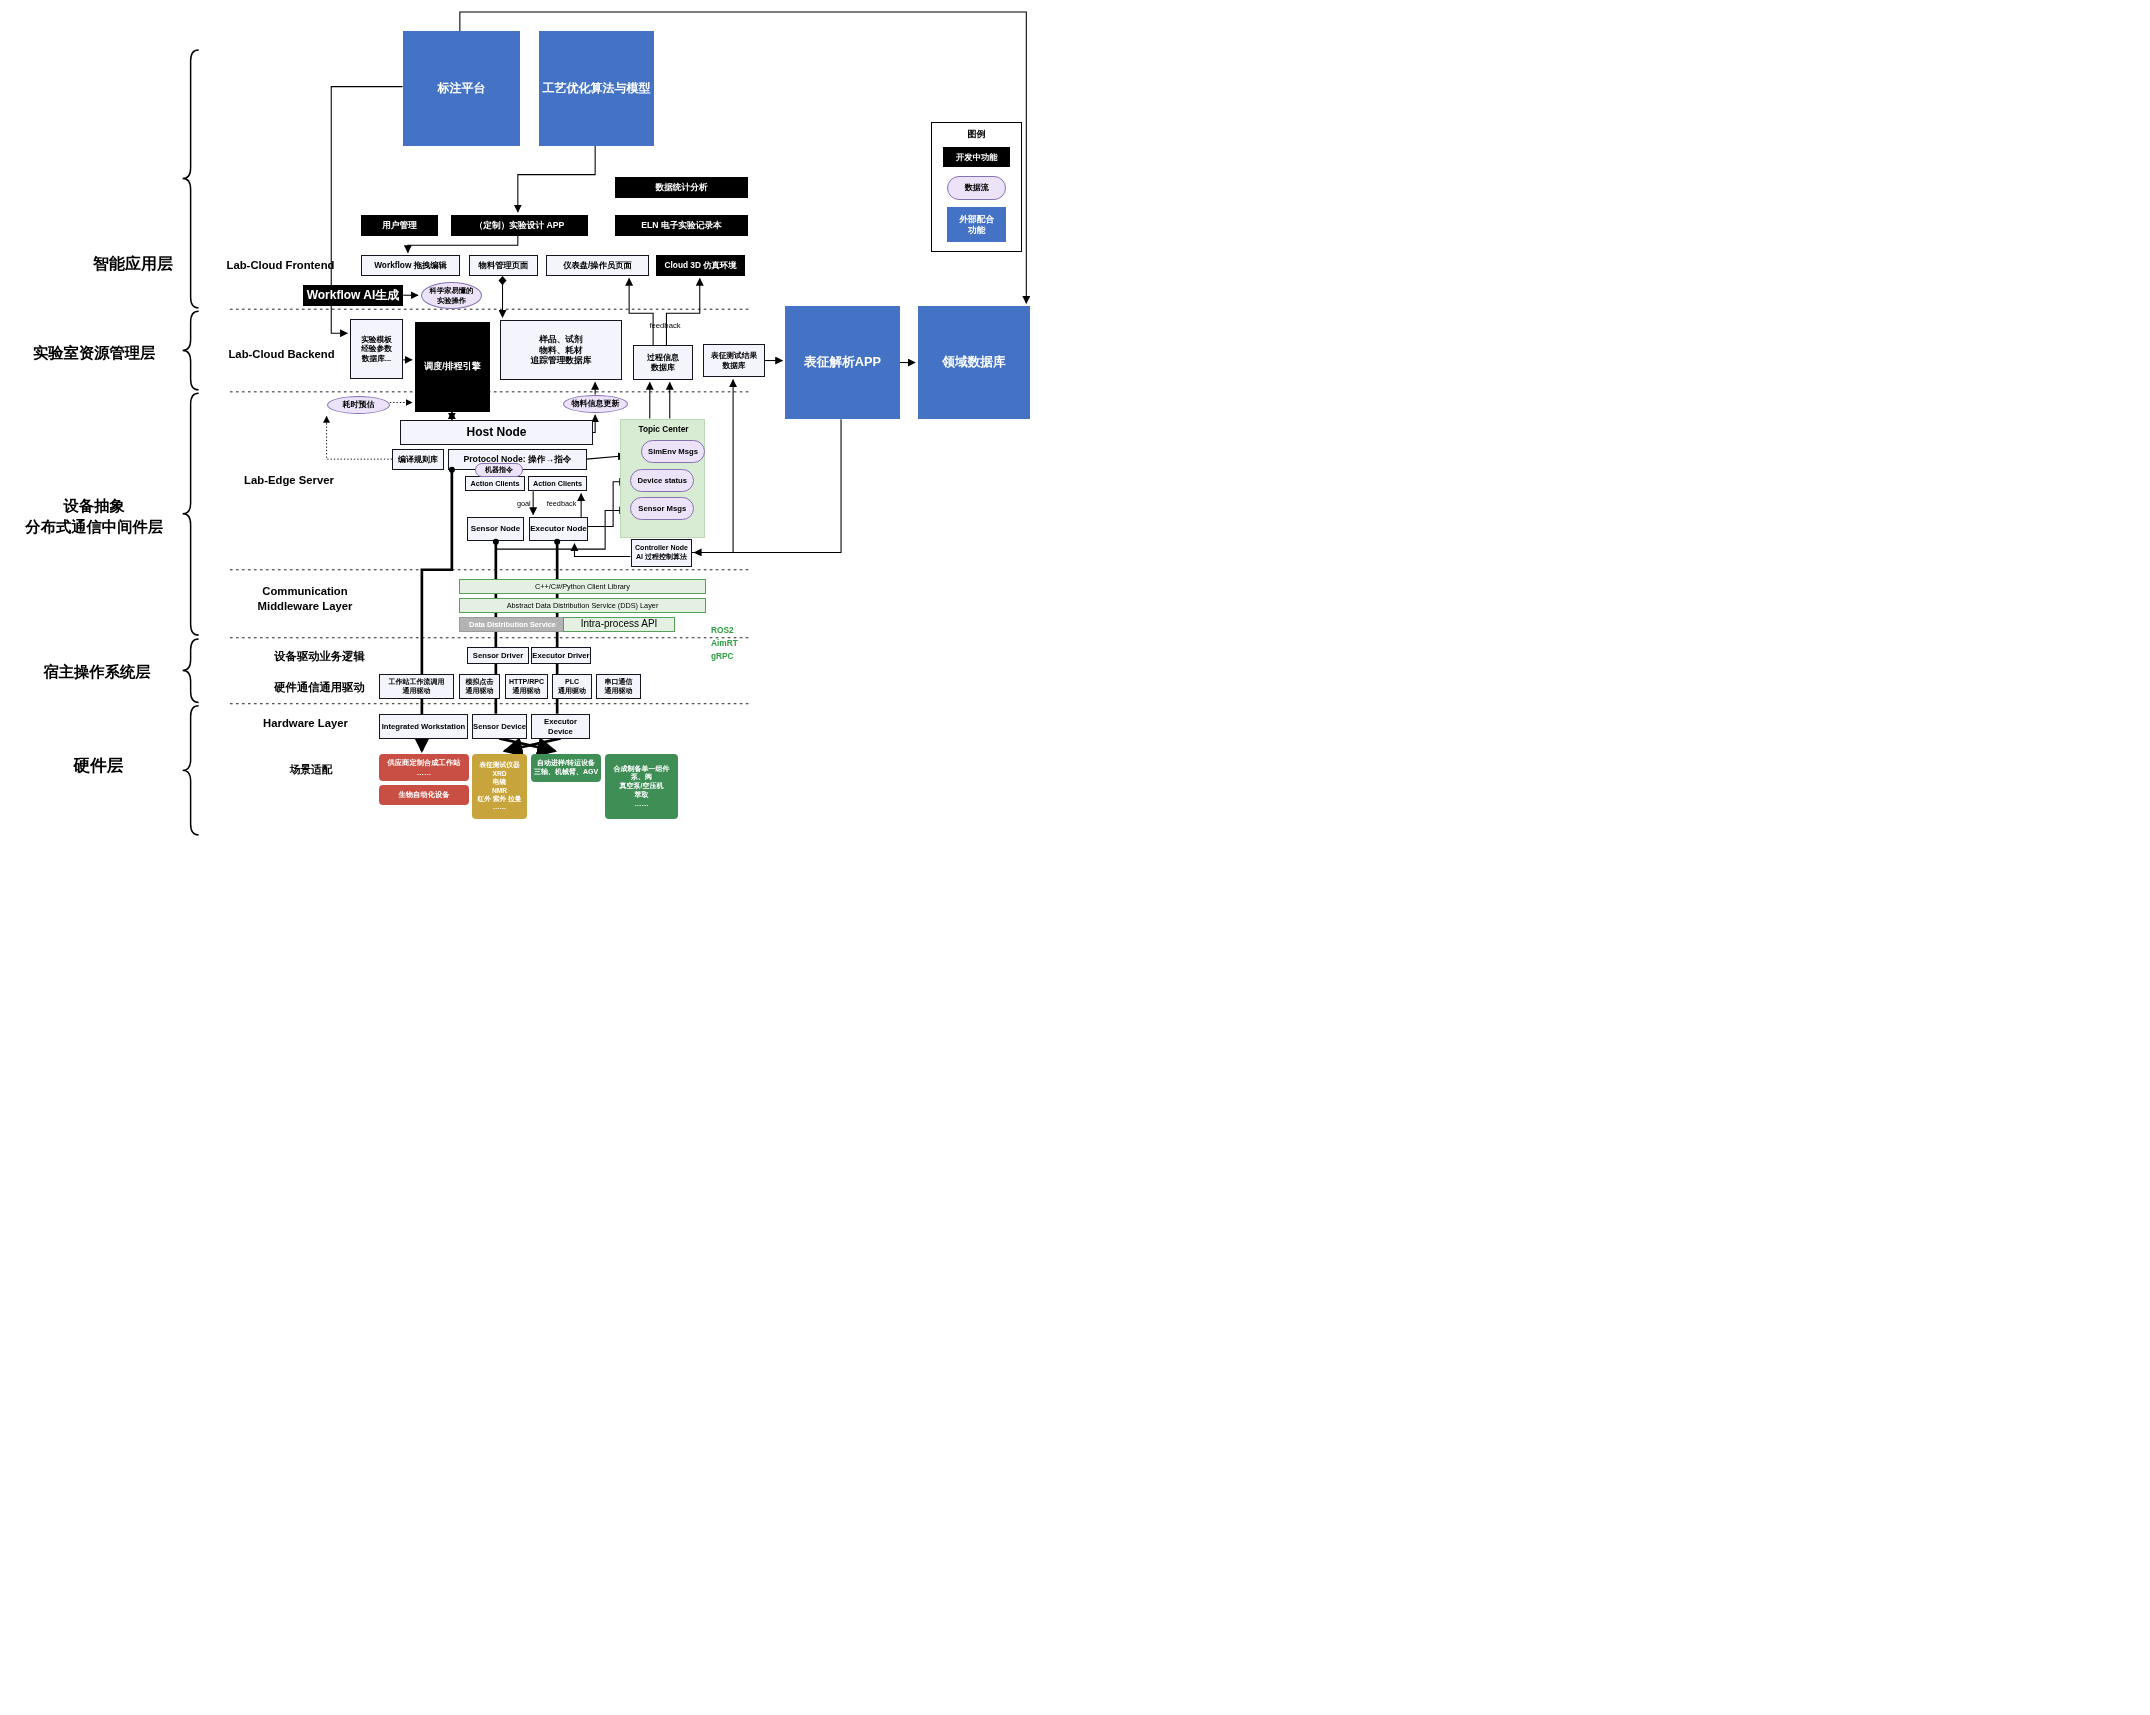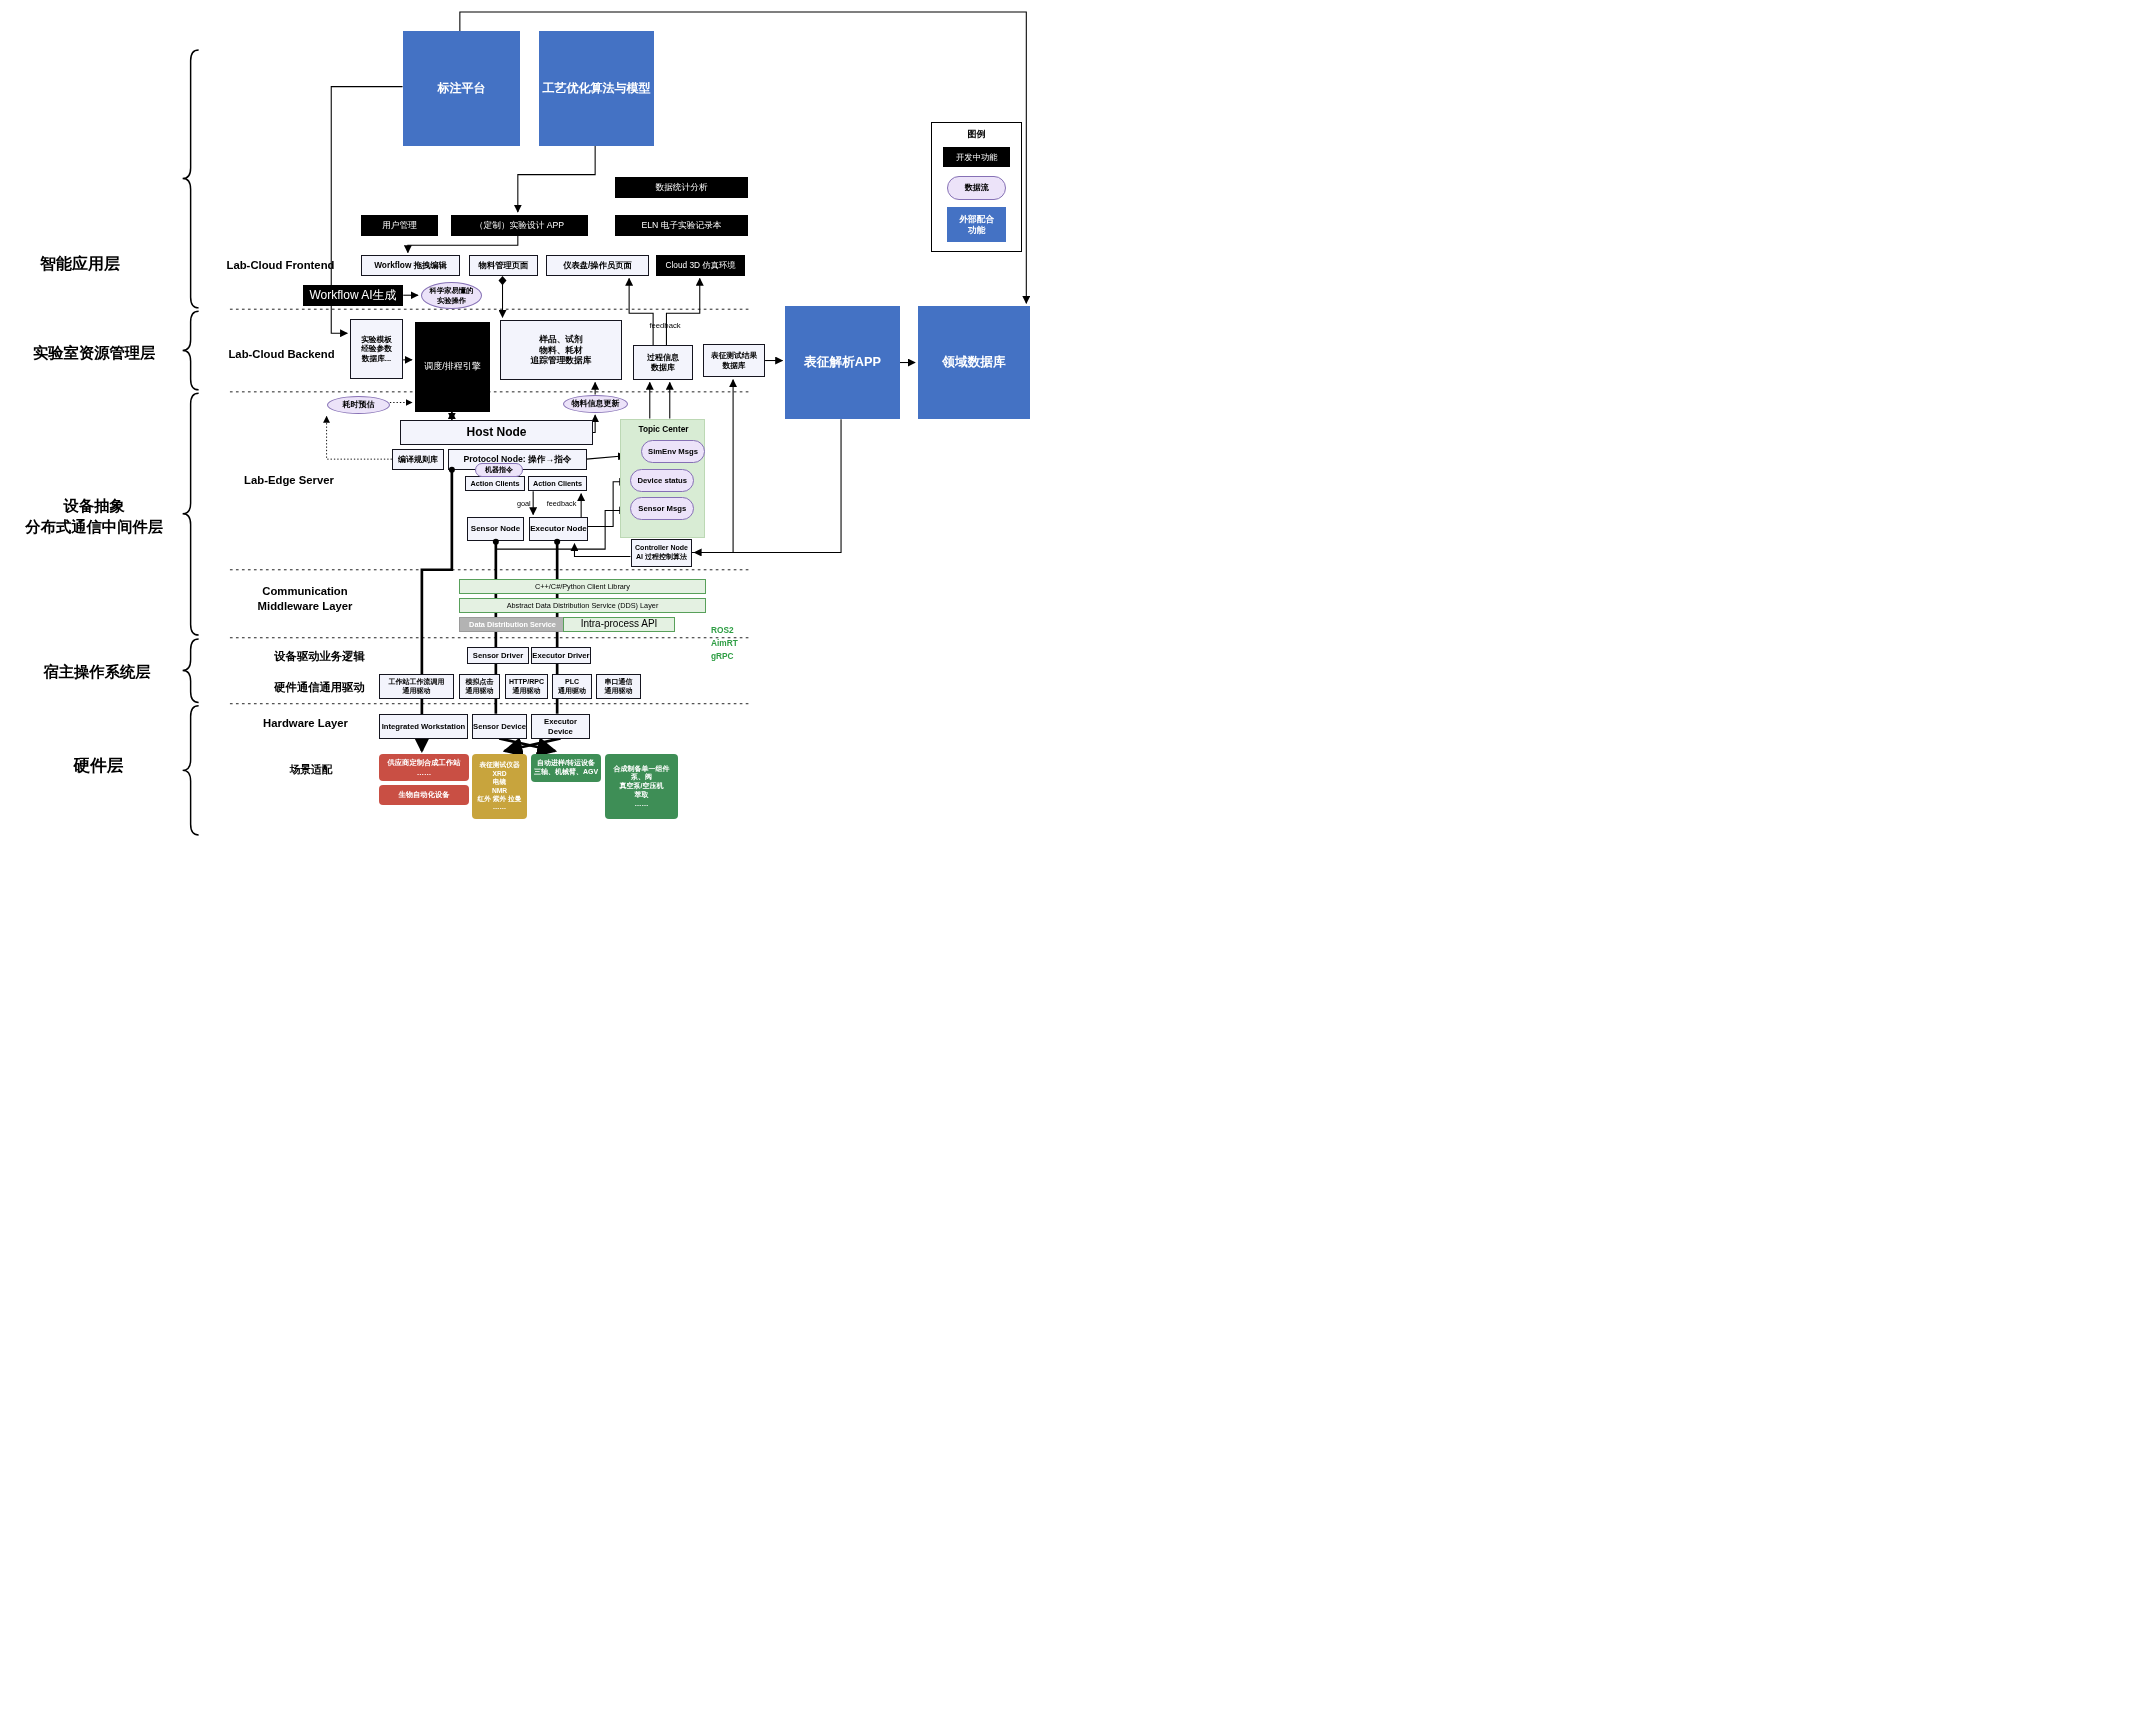--- a/index.html
+++ b/index.html
@@ -2,21 +2,21 @@
 <html style="font-size:10.7px"><head>
 <meta charset="utf-8">
 <style>
   html,body{margin:0;padding:0;background:#fff;}
   .canvas{position:relative;width:1053px;height:853px;background:#fff;font-family:"Liberation Sans",sans-serif;overflow:hidden;}
   svg.layer{position:absolute;left:0;top:0;pointer-events:none;}
   #wires{z-index:0;}
   #marks{z-index:3;}
   .bx{position:absolute;box-sizing:border-box;display:flex;align-items:center;justify-content:center;
       text-align:center;white-space:pre-line;line-height:1.25;z-index:1;color:#000;}
-  .black{background:#000;color:#fff;font-weight:normal;}
+  .black{background:#000;color:#fff;font-weight:bold;}
   .blue{background:#4472c4;color:#fff;font-weight:bold;}
   .white{background:#f3f4fc;border:1.1px solid #15151f;font-weight:bold;}
   .pill{background:#ece3f9;border:1px solid #8671b5;border-radius:27px;font-weight:bold;}
   .greenbar{background:#e4f1e2;border:0.8px solid #58a05a;}
   .graybar{background:#b3b3b3;color:#fff;border:0.8px solid #9a9a9a;font-weight:bold;}
   .greenpanel{background:#d8ecd4;border:0.7px solid #bcd8b4;}
   .red{background:#c94f44;color:#fff;font-weight:bold;border-radius:4px;}
   .tan{background:#c8a43d;color:#fff;font-weight:bold;border-radius:4px;}
   .dgreen{background:#3e8e56;color:#fff;font-weight:bold;border-radius:4px;}
   .lbl{position:absolute;font-weight:bold;color:#000;white-space:pre-line;line-height:1.35;z-index:1;}
@@ -87,21 +87,21 @@
 
     <g stroke="#000" stroke-width="4" fill="none">
       <path d="M678 705 V855 H633 V1127" marker-end="url(#a)"></path>
       <path d="M744 813 V1071"></path>
       <path d="M836 813 V1071"></path>
       <path d="M749 1108 L833 1127" marker-end="url(#a)"></path>
       <path d="M841 1108 L757 1127" marker-end="url(#a)"></path>
     </g>
   </svg>
 
-  <div class="lbl" style="left:40px;top:253px;width:133px;font-size:16px;text-align:left">智能应用层</div>
+  <div class="lbl" style="left:40px;top:253px;width:133px;font-size:16px;text-align:right">智能应用层</div>
   <div class="lbl" style="left:14.7px;top:343px;width:159px;font-size:15.3px;text-align:center">实验室资源管理层</div>
   <div class="lbl" style="left:6.7px;top:496px;width:175px;font-size:15.3px;text-align:center">设备抽象
 分布式通信中间件层</div>
   <div class="lbl" style="left:27px;top:662px;width:140px;font-size:15.3px;text-align:center">宿主操作系统层</div>
   <div class="lbl" style="left:52px;top:755px;width:93px;font-size:16.7px;text-align:center">硬件层</div>
 
   <div class="bx blue" style="left:403px;top:31px;width:117px;height:115px;font-size:12px">标注平台</div>
   <div class="bx blue" style="left:539px;top:31px;width:115px;height:115px;font-size:12px">工艺优化算法与模型</div>
 
   <div class="legendpanel" style="left:931px;top:122px;width:89px;height:128px">

